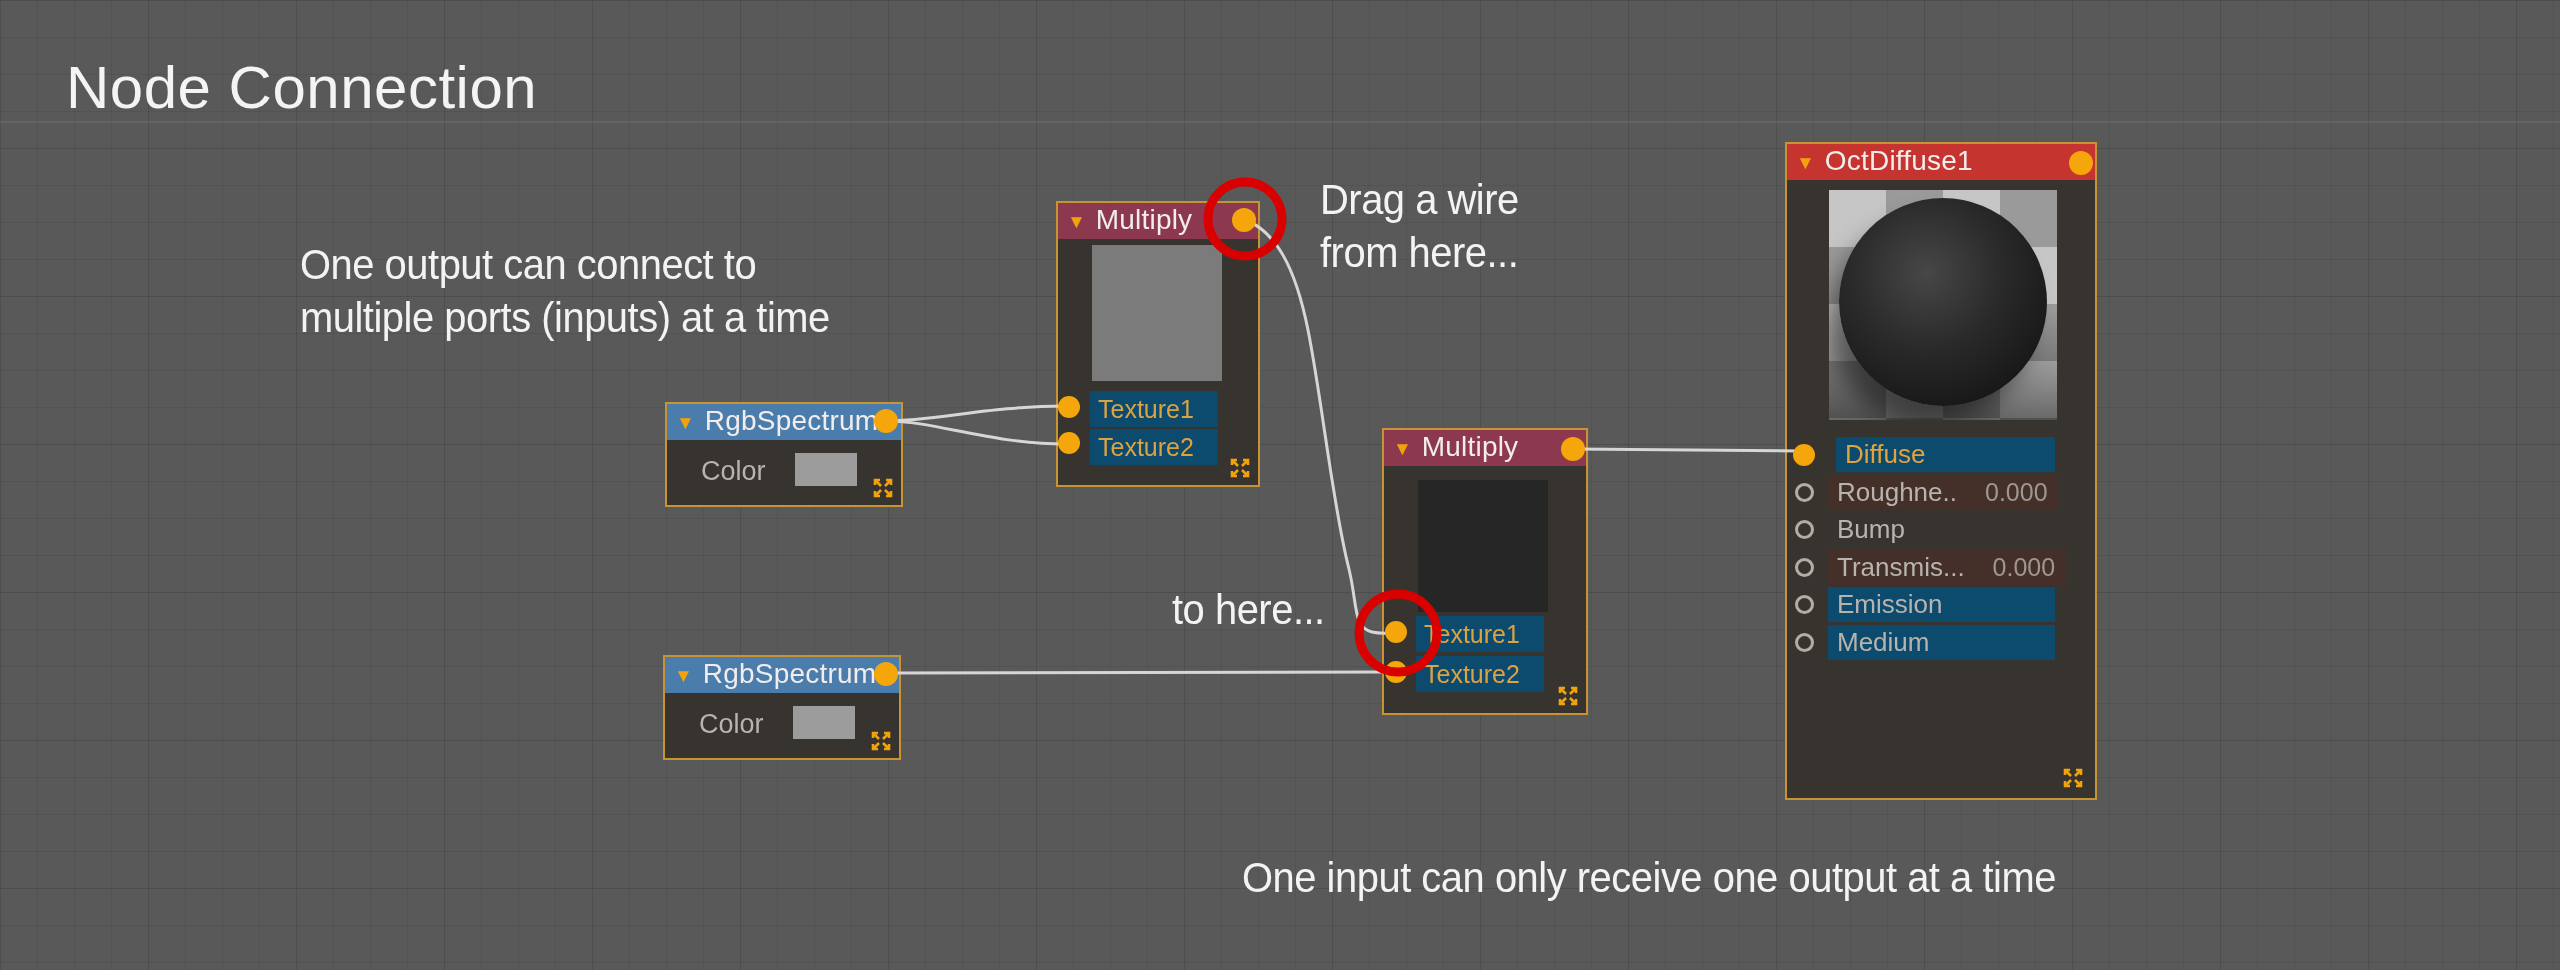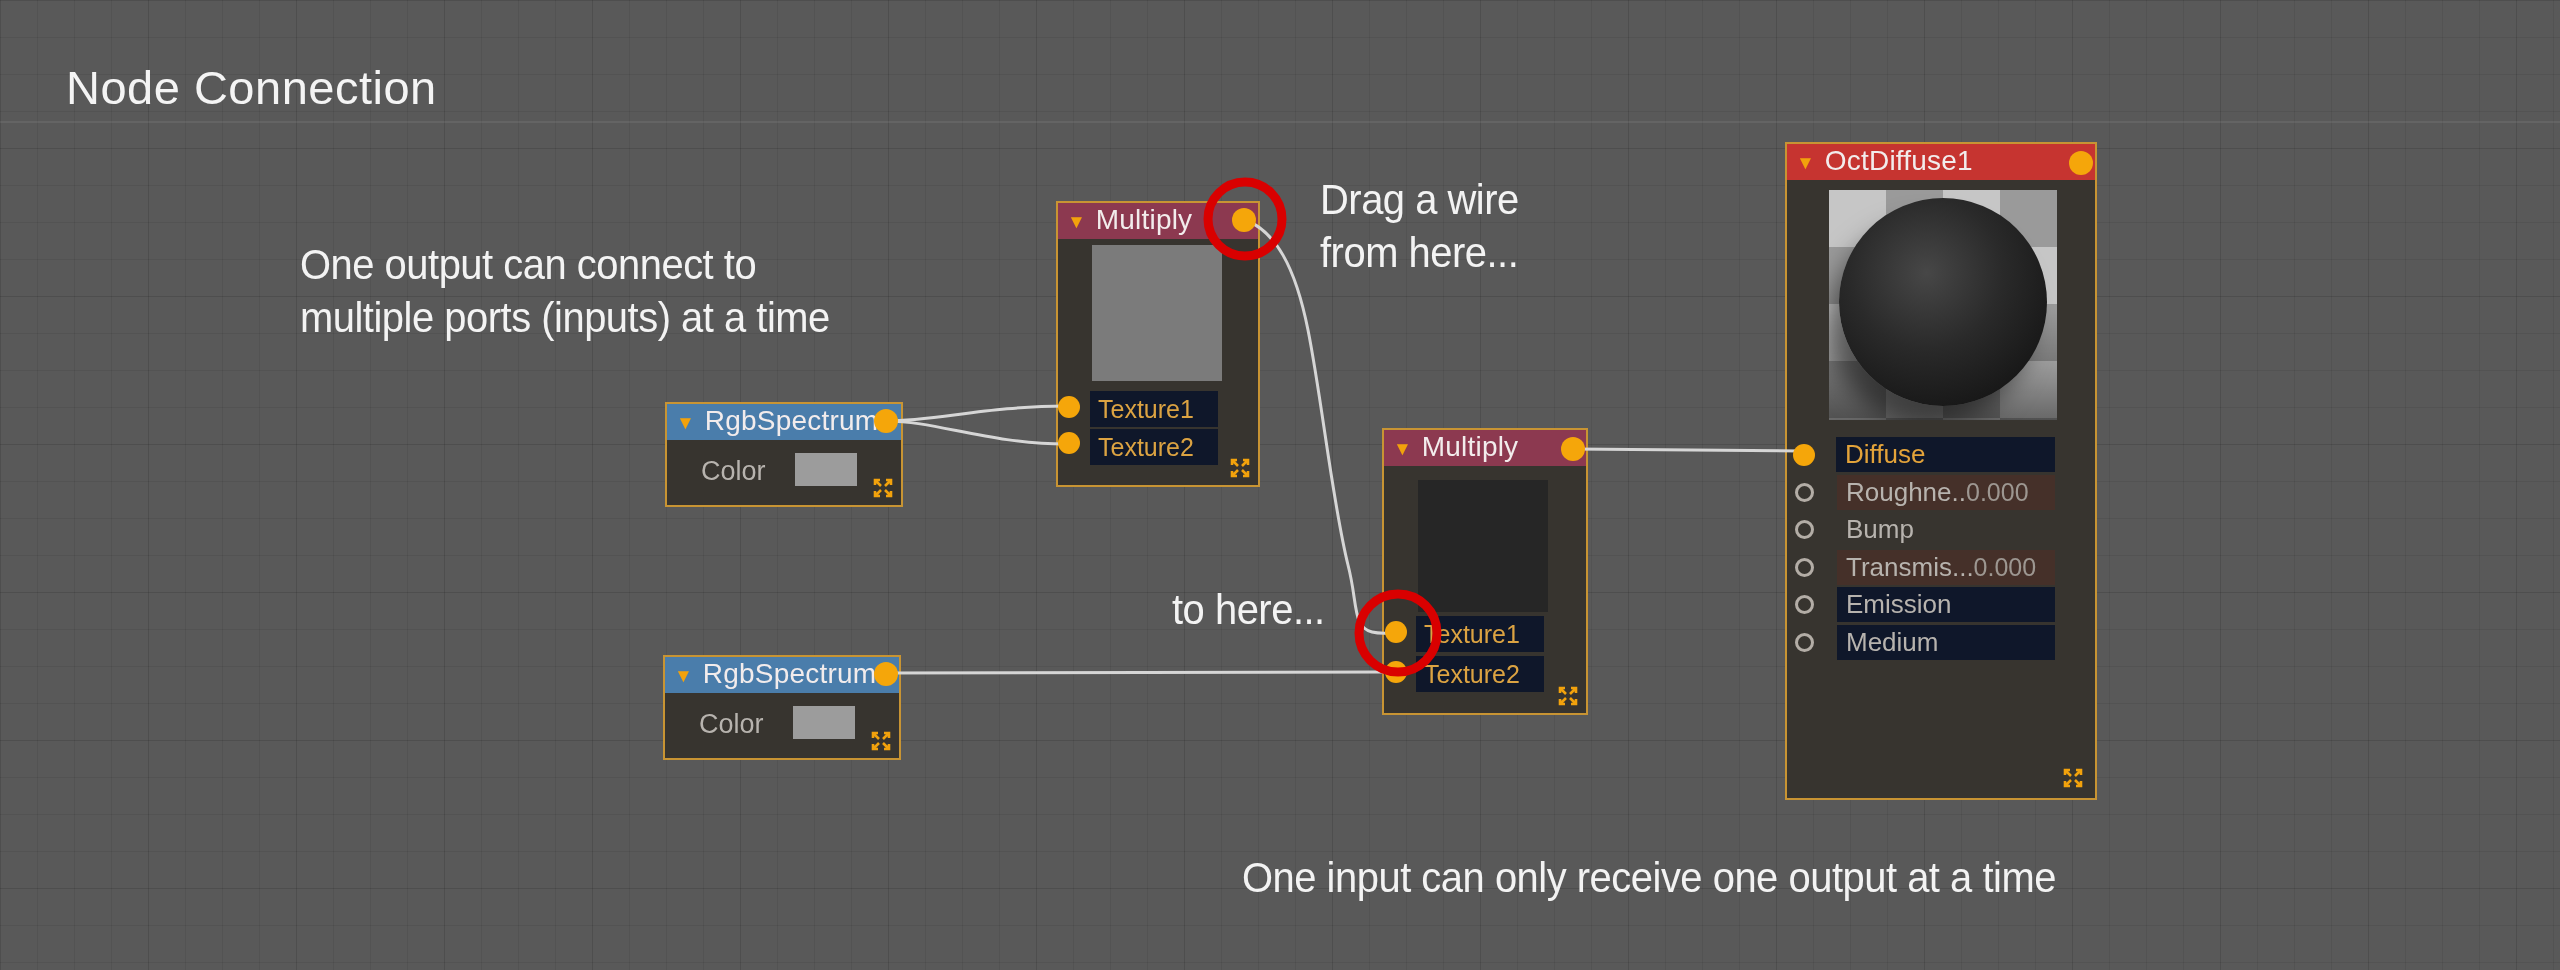--- a/index.html
+++ b/index.html
@@ -12,21 +12,21 @@
       linear-gradient(to bottom, rgba(0,0,0,.07) 1px, transparent 1px),
       linear-gradient(to right, rgba(0,0,0,.05) 1px, transparent 1px),
       linear-gradient(to bottom, rgba(0,0,0,.05) 1px, transparent 1px);
     background-size:37px 37px,37px 37px,148px 148px,148px 148px;
     font-family:"Liberation Sans",sans-serif;
   }
   .hline{position:absolute;left:0;width:2560px;height:2px;background:rgba(255,255,255,.07);z-index:1;}
 
   .page-title{
     position:absolute;left:66px;top:58px;z-index:8;
-    color:#f4f4f4;font-size:47px;line-height:60px;font-weight:400;letter-spacing:.5px;
+    color:#f4f4f4;font-size:60px;line-height:60px;font-weight:400;letter-spacing:.5px;
   }
   .caption{
     position:absolute;z-index:8;color:#f3f3f3;font-size:42px;line-height:53px;
     letter-spacing:-.5px;transform:scaleX(.95);transform-origin:left top;white-space:nowrap;
   }
 
   
   .node{position:absolute;background:#37342f;border:2px solid #c89433;}
   .nheader{position:absolute;left:0;top:0;right:0;height:36px;display:flex;align-items:center;}
   .nheader.mult{background:#8c3950;}
@@ -51,25 +51,25 @@
 
   
   .od-rows{position:absolute;left:0;top:292px;right:0;}
   .od-row{position:relative;height:37.5px;display:flex;align-items:center;}
   .od-row .port{position:relative;flex:0 0 auto;}
   .od-row .port.in{margin-left:6px;}
   .od-row .port.hollow{margin-left:8px;}
   .od-strip{flex:1 1 auto;display:flex;align-items:center;justify-content:flex-start;
     height:35px;margin-right:40px;padding:0 10px 0 9px;}
   .od-row .port.in + .od-strip{margin-left:21px;}
-  .od-row .port.hollow + .od-strip{margin-left:23px;}
+  .od-row .port.hollow + .od-strip{margin-left:14px;gap:28px;}
   .od-label{font-size:26px;color:#b7b3ae;}
   .od-label.orange{color:#e3a33a;}
   .od-value{font-size:25px;color:#9d9791;}
-  .bg-gray{background:#0f172a;}
+  .bg-gray{background:#0c4a6e;}
   .bg-brown{background:#453029;}
   .bg-none{background:transparent;}
 
   .checker{
     background-image:
       linear-gradient(to bottom, rgba(0,0,0,0) 52%, rgba(0,0,0,.30) 84%, rgba(0,0,0,.48) 100%),
       repeating-conic-gradient(#9a9a9a 0% 25%, #c6c6c6 0% 50%);
     background-size:100% 100%,114px 114px;
     overflow:hidden;
   }

